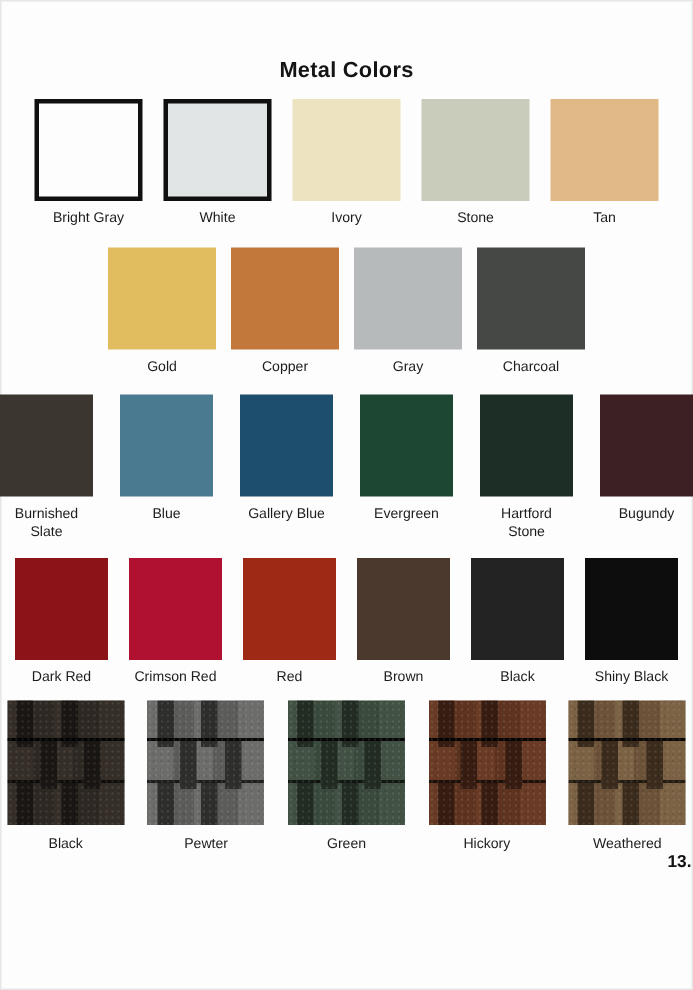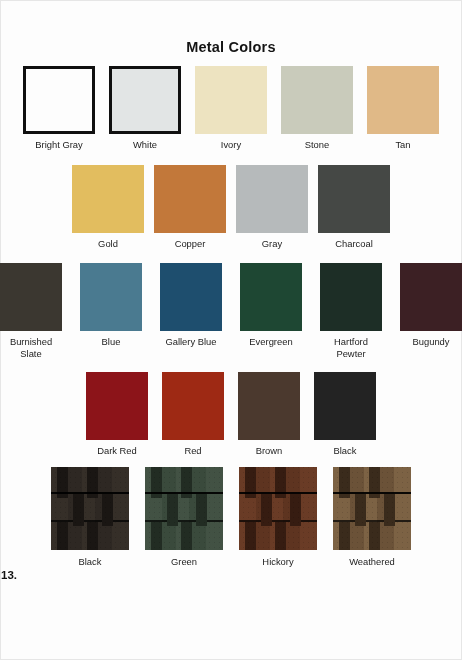--- a/index.html
+++ b/index.html
@@ -96,21 +96,21 @@
     opacity:.55;
     background-image:
       radial-gradient(rgba(255,255,255,.20) .6px, transparent .7px),
       radial-gradient(rgba(0,0,0,.22) .6px, transparent .7px);
     background-size:4px 4px, 5px 5px;
     background-position:0 0, 2px 3px;
   }
   .shingle .blend{position:absolute;inset:0;}
 
   .page-number{
-    text-align:left;
+    text-align:right;
     font-size:11.5px;
     font-weight:bold;
     color:#111;
     margin-top:2px;
   }
 </style>
 </head>
 <body>
 
 <div class="page">
@@ -171,44 +171,52 @@
         <div class="swatch" style="background: rgb(30, 78, 110);"></div>
         <div class="label">Gallery Blue</div>
       </div>
       <div class="cell">
         <div class="swatch" style="background: rgb(30, 71, 51);"></div>
         <div class="label">Evergreen</div>
       </div>
       <div class="cell">
         <div class="swatch" style="background: rgb(29, 46, 38);"></div>
         <div class="label">Hartford
-Pewter</div>
+Stone</div>
       </div>
       <div class="cell">
         <div class="swatch" style="background: rgb(60, 32, 36);"></div>
         <div class="label">Bugundy</div>
       </div>
     </div>
   <div class="row" id="metal-row-4">
       <div class="cell">
         <div class="swatch" style="background: rgb(140, 20, 25);"></div>
         <div class="label">Dark Red</div>
       </div>
       <div class="cell">
+        <div class="swatch" style="background: rgb(176, 17, 48);"></div>
+        <div class="label">Crimson Red</div>
+      </div>
+      <div class="cell">
         <div class="swatch" style="background: rgb(158, 41, 20);"></div>
         <div class="label">Red</div>
       </div>
       <div class="cell">
         <div class="swatch" style="background: rgb(75, 57, 46);"></div>
         <div class="label">Brown</div>
       </div>
       <div class="cell">
         <div class="swatch" style="background: rgb(35, 35, 35);"></div>
         <div class="label">Black</div>
       </div>
+      <div class="cell">
+        <div class="swatch" style="background: rgb(13, 13, 13);"></div>
+        <div class="label">Shiny Black</div>
+      </div>
     </div>
 
 
   <div class="row" id="shingle-row">
       <div class="cell">
         <div class="swatch shingle" style="background: rgb(46, 40, 35);">
           <div class="blend" style="background-image: linear-gradient(90deg, rgb(59, 52, 44) 0px, rgb(59, 52, 44) 22%, transparent 22%, transparent 40%, rgb(59, 52, 44) 40%, rgb(59, 52, 44) 56%, transparent 56%, transparent 78%, rgb(59, 52, 44) 78%, rgb(59, 52, 44) 100%); opacity: 0.55;"></div>
           <div class="course"></div>
           <div class="notch" style="left: 8%; width: 14%; top: 0%; background: rgb(26, 22, 19);"></div>
           <div class="notch" style="left: 46%; width: 14%; top: 0%; background: rgb(26, 22, 19);"></div>
@@ -216,20 +224,36 @@
           <div class="notch" style="left: 28%; width: 14%; top: 33.3%; background: rgb(26, 22, 19);"></div>
           <div class="notch" style="left: 66%; width: 14%; top: 33.3%; background: rgb(26, 22, 19);"></div>
           <div class="course"></div>
           <div class="notch" style="left: 8%; width: 14%; top: 66.6%; background: rgb(26, 22, 19);"></div>
           <div class="notch" style="left: 46%; width: 14%; top: 66.6%; background: rgb(26, 22, 19);"></div>
           <div class="grain"></div>
         </div>
         <div class="label">Black</div>
       </div>
       <div class="cell">
+        <div class="swatch shingle" style="background: rgb(92, 92, 90);">
+          <div class="blend" style="background-image: linear-gradient(90deg, rgb(122, 122, 120) 0px, rgb(122, 122, 120) 22%, transparent 22%, transparent 40%, rgb(122, 122, 120) 40%, rgb(122, 122, 120) 56%, transparent 56%, transparent 78%, rgb(122, 122, 120) 78%, rgb(122, 122, 120) 100%); opacity: 0.55;"></div>
+          <div class="course"></div>
+          <div class="notch" style="left: 8%; width: 14%; top: 0%; background: rgb(46, 46, 45);"></div>
+          <div class="notch" style="left: 46%; width: 14%; top: 0%; background: rgb(46, 46, 45);"></div>
+          <div class="course"></div>
+          <div class="notch" style="left: 28%; width: 14%; top: 33.3%; background: rgb(46, 46, 45);"></div>
+          <div class="notch" style="left: 66%; width: 14%; top: 33.3%; background: rgb(46, 46, 45);"></div>
+          <div class="course"></div>
+          <div class="notch" style="left: 8%; width: 14%; top: 66.6%; background: rgb(46, 46, 45);"></div>
+          <div class="notch" style="left: 46%; width: 14%; top: 66.6%; background: rgb(46, 46, 45);"></div>
+          <div class="grain"></div>
+        </div>
+        <div class="label">Pewter</div>
+      </div>
+      <div class="cell">
         <div class="swatch shingle" style="background: rgb(58, 74, 60);">
           <div class="blend" style="background-image: linear-gradient(90deg, rgb(73, 88, 74) 0px, rgb(73, 88, 74) 22%, transparent 22%, transparent 40%, rgb(73, 88, 74) 40%, rgb(73, 88, 74) 56%, transparent 56%, transparent 78%, rgb(73, 88, 74) 78%, rgb(73, 88, 74) 100%); opacity: 0.55;"></div>
           <div class="course"></div>
           <div class="notch" style="left: 8%; width: 14%; top: 0%; background: rgb(34, 44, 35);"></div>
           <div class="notch" style="left: 46%; width: 14%; top: 0%; background: rgb(34, 44, 35);"></div>
           <div class="course"></div>
           <div class="notch" style="left: 28%; width: 14%; top: 33.3%; background: rgb(34, 44, 35);"></div>
           <div class="notch" style="left: 66%; width: 14%; top: 33.3%; background: rgb(34, 44, 35);"></div>
           <div class="course"></div>
           <div class="notch" style="left: 8%; width: 14%; top: 66.6%; background: rgb(34, 44, 35);"></div>

